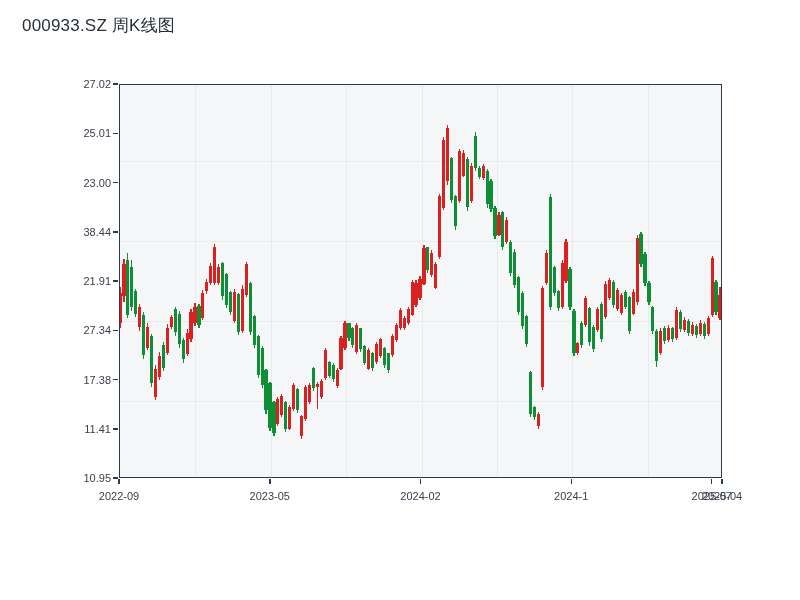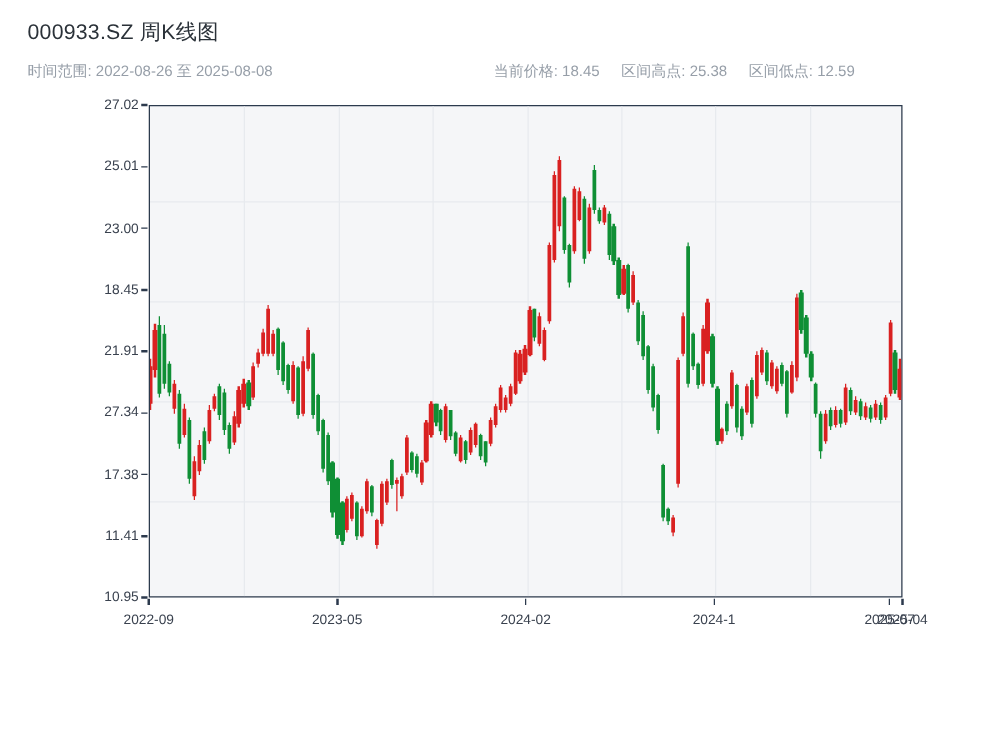--- a/index.html
+++ b/index.html
@@ -34,26 +34,20 @@
     position:absolute;bottom:-24px;width:60px;margin-left:-30px;text-align:center;
     font-size:11px;color:#39414e;line-height:12px;
   }
 </style>
 </head>
 <body>
 
 <div class="page-title">000933.SZ 周K线图</div>
 
 <div class="sub-row">
-  <div class="range-label">时间范围: 2022-08-26 至 2025-08-08</div>
-  <div class="stats">
-    <span>当前价格: 18.45</span>
-    <span>区间高点: 25.38</span>
-    <span>区间低点: 12.59</span>
-  </div>
 </div>
 
 <div class="chart-wrap">
   <div class="plot" id="plot">
       <div class="hgrid" style="top: 76px;"></div>
       <div class="hgrid" style="top: 156px;"></div>
       <div class="hgrid" style="top: 236px;"></div>
       <div class="hgrid" style="top: 316px;"></div>
       <div class="vgrid" style="left: 75.4px;"></div>
       <div class="vgrid" style="left: 150.8px;"></div>
@@ -370,21 +364,21 @@
       <div class="body" style="left: 598.4px; top: 210.12px; height: 23.29px; background: rgb(217, 33, 33);"></div>
     </div>
   <div id="ylayer">
       <div class="ytick-mark" style="top: -0.75px;"></div>
       <div class="ytick-label" style="top: -6px;">27.02</div>
       <div class="ytick-mark" style="top: 48.5px;"></div>
       <div class="ytick-label" style="top: 43.25px;">25.01</div>
       <div class="ytick-mark" style="top: 97.75px;"></div>
       <div class="ytick-label" style="top: 92.5px;">23.00</div>
       <div class="ytick-mark" style="top: 147px;"></div>
-      <div class="ytick-label" style="top: 141.75px;">18.45</div>
+      <div class="ytick-label" style="top: 141.75px;">38.44</div>
       <div class="ytick-mark" style="top: 196.25px;"></div>
       <div class="ytick-label" style="top: 191px;">21.91</div>
       <div class="ytick-mark" style="top: 245.5px;"></div>
       <div class="ytick-label" style="top: 240.25px;">27.34</div>
       <div class="ytick-mark" style="top: 294.75px;"></div>
       <div class="ytick-label" style="top: 289.5px;">17.38</div>
       <div class="ytick-mark" style="top: 344px;"></div>
       <div class="ytick-label" style="top: 338.75px;">11.41</div>
       <div class="ytick-mark" style="top: 393.25px;"></div>
       <div class="ytick-label" style="top: 388px;">10.95</div>

